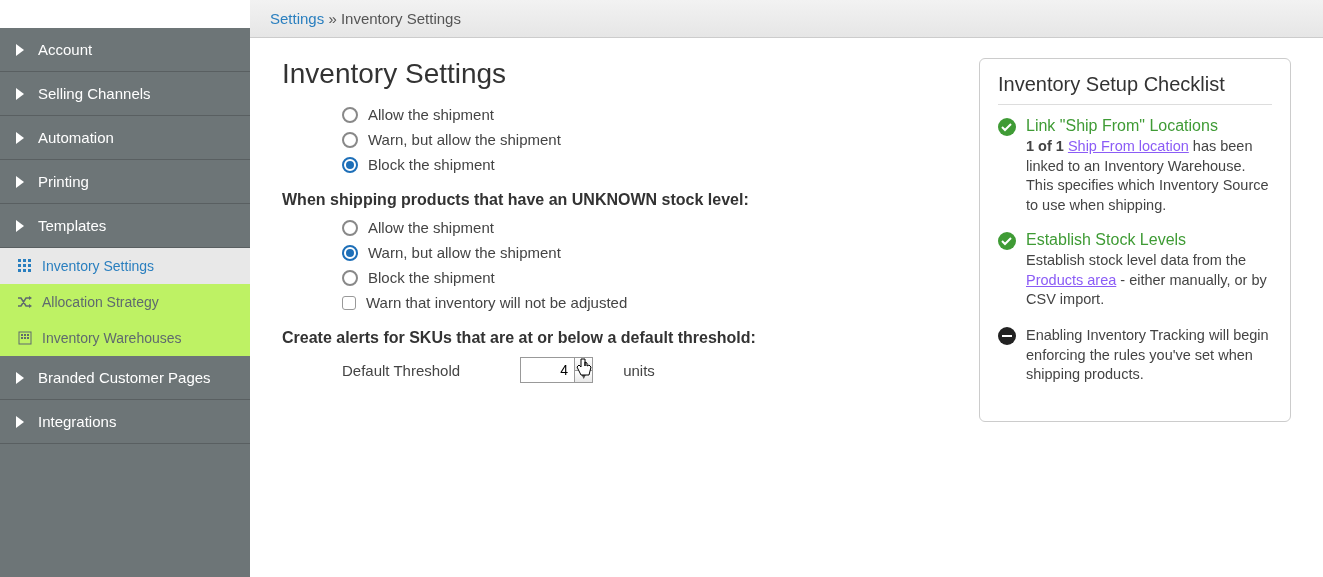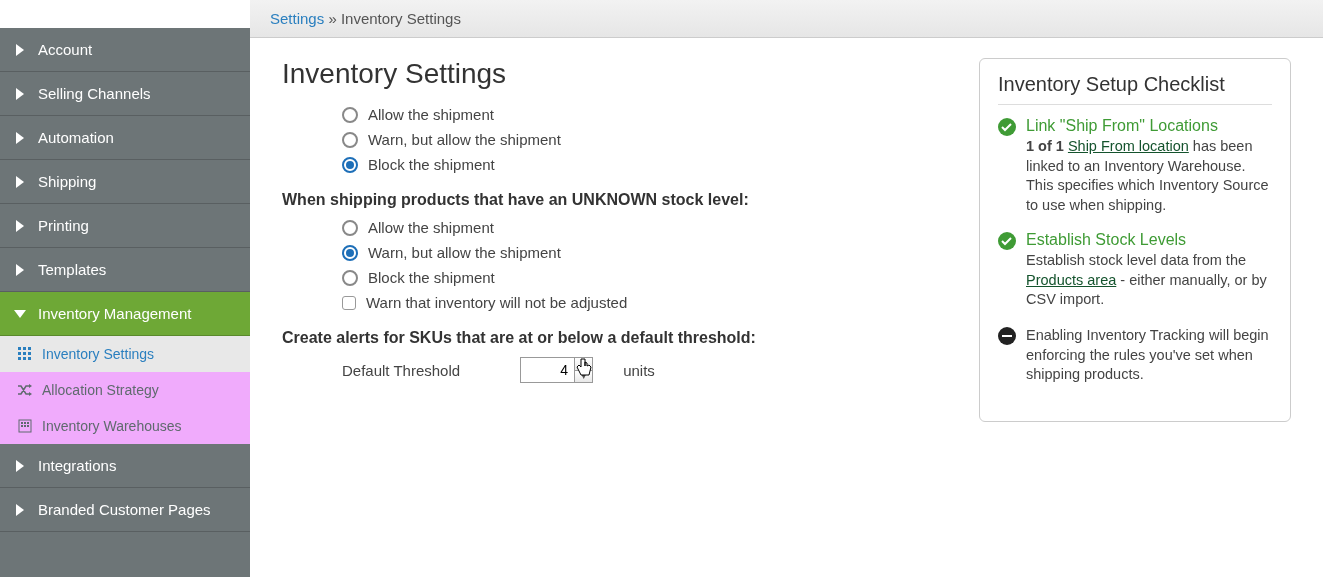--- a/index.html
+++ b/index.html
@@ -41,21 +41,21 @@
 }
 .caret svg { width: 8px; height: 12px; fill: #fff; }
 .caret.down svg { transform: rotate(90deg); }
 
 .sub-item {
   display: flex;
   align-items: center;
   padding: 10px 18px;
   color: #5f6a6e;
   font-size: 14px;
-  background: #f0abfc;
+  background: #bef264;
   cursor: pointer;
 }
 .sub-item.selected {
   background: #e8e8e8;
   color: #2a7fbf;
 }
 .sub-item .sub-icon {
   width: 14px;
   height: 14px;
   margin-right: 10px;
@@ -223,21 +223,21 @@
 }
 .check-icon.green svg { fill: #3f9b35; }
 .check-icon.minus svg circle { fill: #222; }
 .check-title {
   color: #3f9b35;
   font-weight: 400;
   font-size: 16px;
   margin-bottom: 2px;
 }
 .check-title.dark { color: #444; }
-.check-body a { color: #14532d; text-decoration: underline; }
+.check-body a { color: #8b5cf6; text-decoration: underline; }
 .check-body { line-height: 1.35; }
 </style>
 </head>
 <body>
 
 <div class="sidebar">
   <div class="sidebar-item">
     <span class="caret">
         <svg viewBox="0 0 8 12">
           <path d="M0 0l8 6-8 6z"></path>
@@ -260,45 +260,29 @@
         </svg>
       </span>
     <span>Automation</span>
   </div>
   <div class="sidebar-item">
     <span class="caret">
         <svg viewBox="0 0 8 12">
           <path d="M0 0l8 6-8 6z"></path>
         </svg>
       </span>
-    <span>Shipping</span>
-  </div>
-  <div class="sidebar-item">
-    <span class="caret">
-        <svg viewBox="0 0 8 12">
-          <path d="M0 0l8 6-8 6z"></path>
-        </svg>
-      </span>
     <span>Printing</span>
   </div>
   <div class="sidebar-item">
     <span class="caret">
         <svg viewBox="0 0 8 12">
           <path d="M0 0l8 6-8 6z"></path>
         </svg>
       </span>
     <span>Templates</span>
-  </div>
-  <div class="sidebar-item active">
-    <span class="caret down">
-        <svg viewBox="0 0 8 12">
-          <path d="M0 0l8 6-8 6z"></path>
-        </svg>
-      </span>
-    <span>Inventory Management</span>
   </div>
 
   <div class="sub-item selected">
     <span class="sub-icon">
         <svg viewBox="0 0 14 14">
           <rect x="0" y="0" width="3" height="3"></rect>
           <rect x="5" y="0" width="3" height="3"></rect>
           <rect x="10" y="0" width="3" height="3"></rect>
           <rect x="0" y="5" width="3" height="3"></rect>
           <rect x="5" y="5" width="3" height="3"></rect>
@@ -333,29 +317,29 @@
       </span>
     <span>Inventory Warehouses</span>
   </div>
 
   <div class="sidebar-item">
     <span class="caret">
         <svg viewBox="0 0 8 12">
           <path d="M0 0l8 6-8 6z"></path>
         </svg>
       </span>
+    <span>Branded Customer Pages</span>
+  </div>
+  <div class="sidebar-item">
+    <span class="caret">
+        <svg viewBox="0 0 8 12">
+          <path d="M0 0l8 6-8 6z"></path>
+        </svg>
+      </span>
     <span>Integrations</span>
-  </div>
-  <div class="sidebar-item">
-    <span class="caret">
-        <svg viewBox="0 0 8 12">
-          <path d="M0 0l8 6-8 6z"></path>
-        </svg>
-      </span>
-    <span>Branded Customer Pages</span>
   </div>
 
   <div class="sidebar-collapse">
     <svg viewBox="0 0 20 14">
         <path d="M6 2l-4 5 4 5M4 7h16M4 3h16M4 11h16"></path>
       </svg>
   </div>
 </div>
 
 <div class="main">

